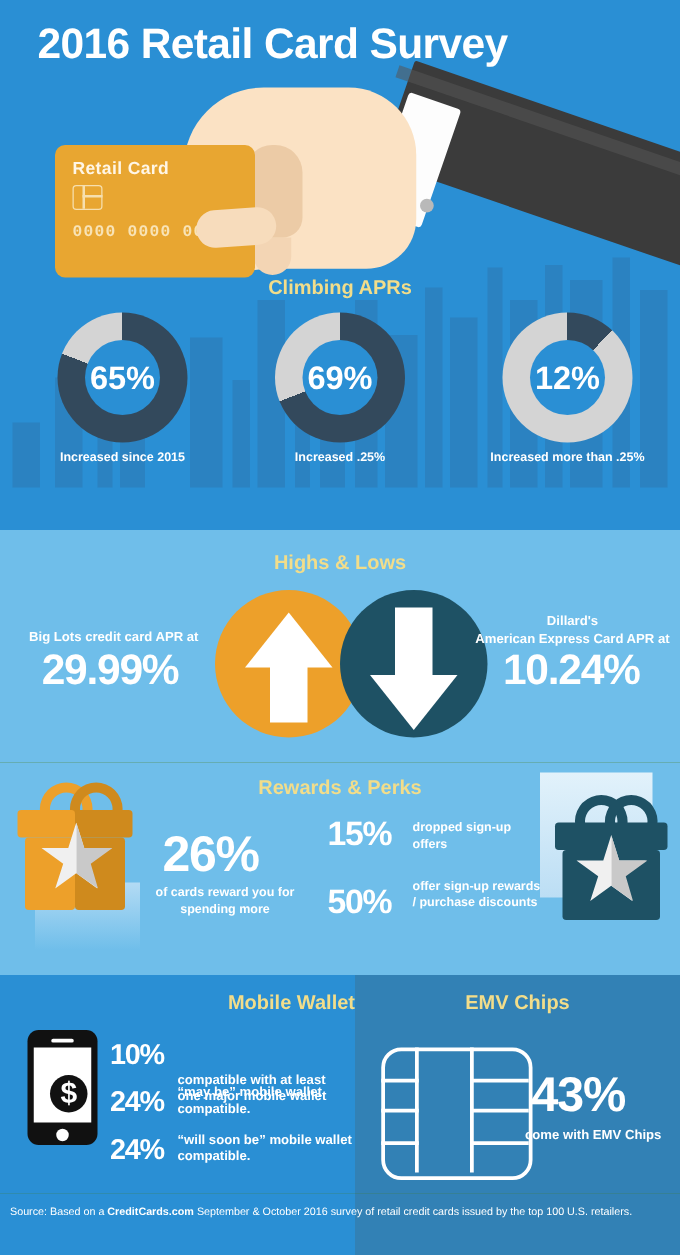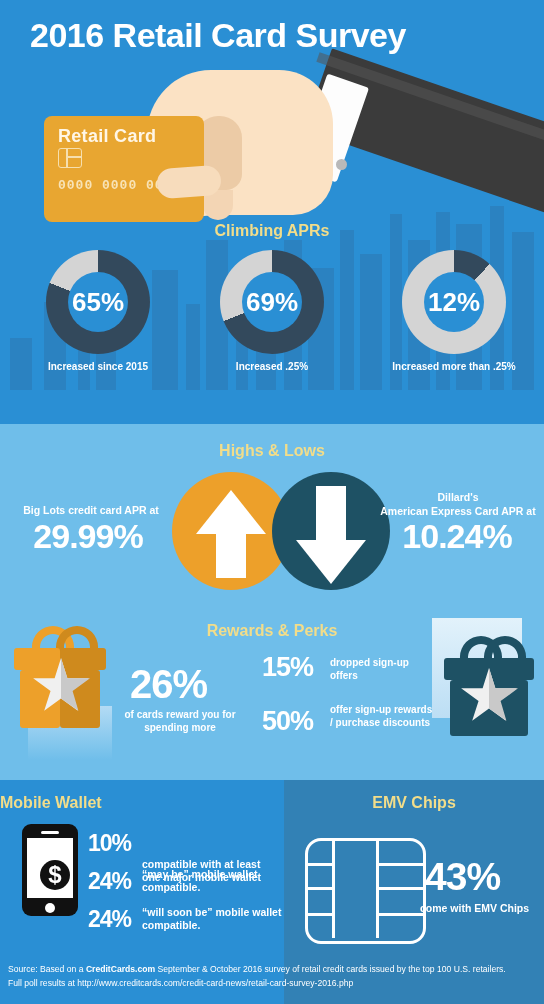--- a/index.html
+++ b/index.html
@@ -24,21 +24,21 @@
         border-radius:64px 54px 40px 46px;}
   #thumb{position:absolute;left:196px;top:116px;width:46px;height:74px;background:#eccba6;
          border-radius:22px 22px 16px 16px;}
   #finger1{position:absolute;left:160px;top:180px;width:70px;height:36px;background:#fbe2c4;border-radius:0 0 26px 26px;}
   #finger2{position:absolute;left:203px;top:190px;width:30px;height:30px;background:#f3d5b4;border-radius:0 0 16px 16px;}
   #fingertip{position:absolute;left:157px;top:167px;width:64px;height:30px;background:#f7dcbc;
              border-radius:16px;transform:rotate(-4deg);}
 
   
   #card{position:absolute;left:44px;top:116px;width:160px;height:106px;background:#e8a631;border-radius:8px;}
-  #card-label{position:absolute;left:14px;top:10px;font-size:18px;font-weight:bold;color:#fff6e6;letter-spacing:.3px;}
+  #card-label{position:absolute;left:14px;top:10px;font-size:14px;font-weight:bold;color:#fff6e6;letter-spacing:.3px;}
   #card-chip{position:absolute;left:14px;top:32px;width:22px;height:18px;border:1.5px solid #f6dfae;border-radius:3px;}
   #card-chip:before{content:"";position:absolute;left:7px;top:-1.5px;width:1.5px;height:19px;background:#f6dfae;}
   #card-chip:after{content:"";position:absolute;left:7px;top:7px;width:16px;height:1.5px;background:#f6dfae;}
   #card-number{position:absolute;left:14px;top:62px;font-size:13px;font-weight:bold;color:#f8e3b6;letter-spacing:1px;
                font-family:"Liberation Mono", monospace;}
 
   
   #hero-sub{position:absolute;left:0;top:222px;width:544px;text-align:center;font-size:16px;font-weight:bold;color:#f2dd8a;}
   .donut-wrap{position:absolute;top:250px;width:160px;text-align:center;}
   .donut{position:relative;width:104px;height:104px;margin:0 auto;border-radius:50%;}
@@ -77,21 +77,21 @@
               background:linear-gradient(#ffffff,#cfe6f7);opacity:.8;}
   #gift-shineL{position:absolute;left:28px;top:96px;width:84px;height:54px;
               background:linear-gradient(#bfe0f6,#6fbeea);opacity:.85;}
   .pct-big{position:absolute;font-size:40px;font-weight:bold;color:#fff;letter-spacing:-1px;}
   .pct-med{position:absolute;font-size:27px;font-weight:bold;color:#fff;letter-spacing:-1px;}
   .pct-note{position:absolute;font-size:10px;font-weight:bold;color:#fff;line-height:13px;}
 
   
   #sec-bottom-l{position:absolute;left:0;top:780px;width:284px;height:175px;background:#2a8fd4;}
   #sec-bottom-r{position:absolute;left:284px;top:780px;width:260px;height:175px;background:#3281b5;}
-  #mw-title{position:absolute;left:0;top:14px;width:284px;text-align:left;font-size:16px;font-weight:bold;color:#f2dd8a;}
+  #mw-title{position:absolute;left:0;top:14px;width:284px;text-align:right;font-size:16px;font-weight:bold;color:#f2dd8a;}
   #phone{position:absolute;left:22px;top:44px;width:56px;height:92px;background:#111;border-radius:9px;}
   #phone-screen{position:absolute;left:5px;top:14px;width:46px;height:60px;background:#fff;}
   #phone-speaker{position:absolute;left:19px;top:7px;width:18px;height:3px;background:#fff;border-radius:2px;}
   #phone-home{position:absolute;left:23px;top:79px;width:10px;height:10px;background:#fff;border-radius:50%;}
   #phone-dollar{position:absolute;left:13px;top:22px;width:30px;height:30px;border-radius:50%;background:#111;
                 color:#fff;font-size:24px;font-weight:bold;display:flex;align-items:center;justify-content:center;}
   .mw-row-pct{position:absolute;font-size:23px;font-weight:bold;color:#fff;letter-spacing:-1px;}
   .mw-row-txt{position:absolute;font-size:10.5px;font-weight:bold;color:#fff;line-height:13px;}
   #emv-title{position:absolute;left:284px;top:794px;width:260px;text-align:center;font-size:16px;font-weight:bold;color:#f2dd8a;}
   #chip{position:absolute;left:305px;top:838px;width:115px;height:100px;border:3px solid #fff;border-radius:16px;}
@@ -266,16 +266,15 @@
     <div class="chipline" style="left:68px;top:46px;width:47px;height:3px;"></div>
     <div class="chipline" style="left:68px;top:72px;width:47px;height:3px;"></div>
   </div>
   <div id="emv-pct">43%</div>
   <div id="emv-note">come with EMV Chips</div>
 
   <div id="footer-l"></div>
   <div id="footer-r"></div>
   <div id="footer-text">
     <span>Source: Based on a </span><b>CreditCards.com</b><span> September &amp; October 2016 survey of retail credit cards issued by the top 100 U.S. retailers.</span><br>
-    <span>Full poll results at http://www.creditcards.com/credit-card-news/retail-card-survey-2016.php</span>
   </div>
 
 </div>
 
 </body></html>

